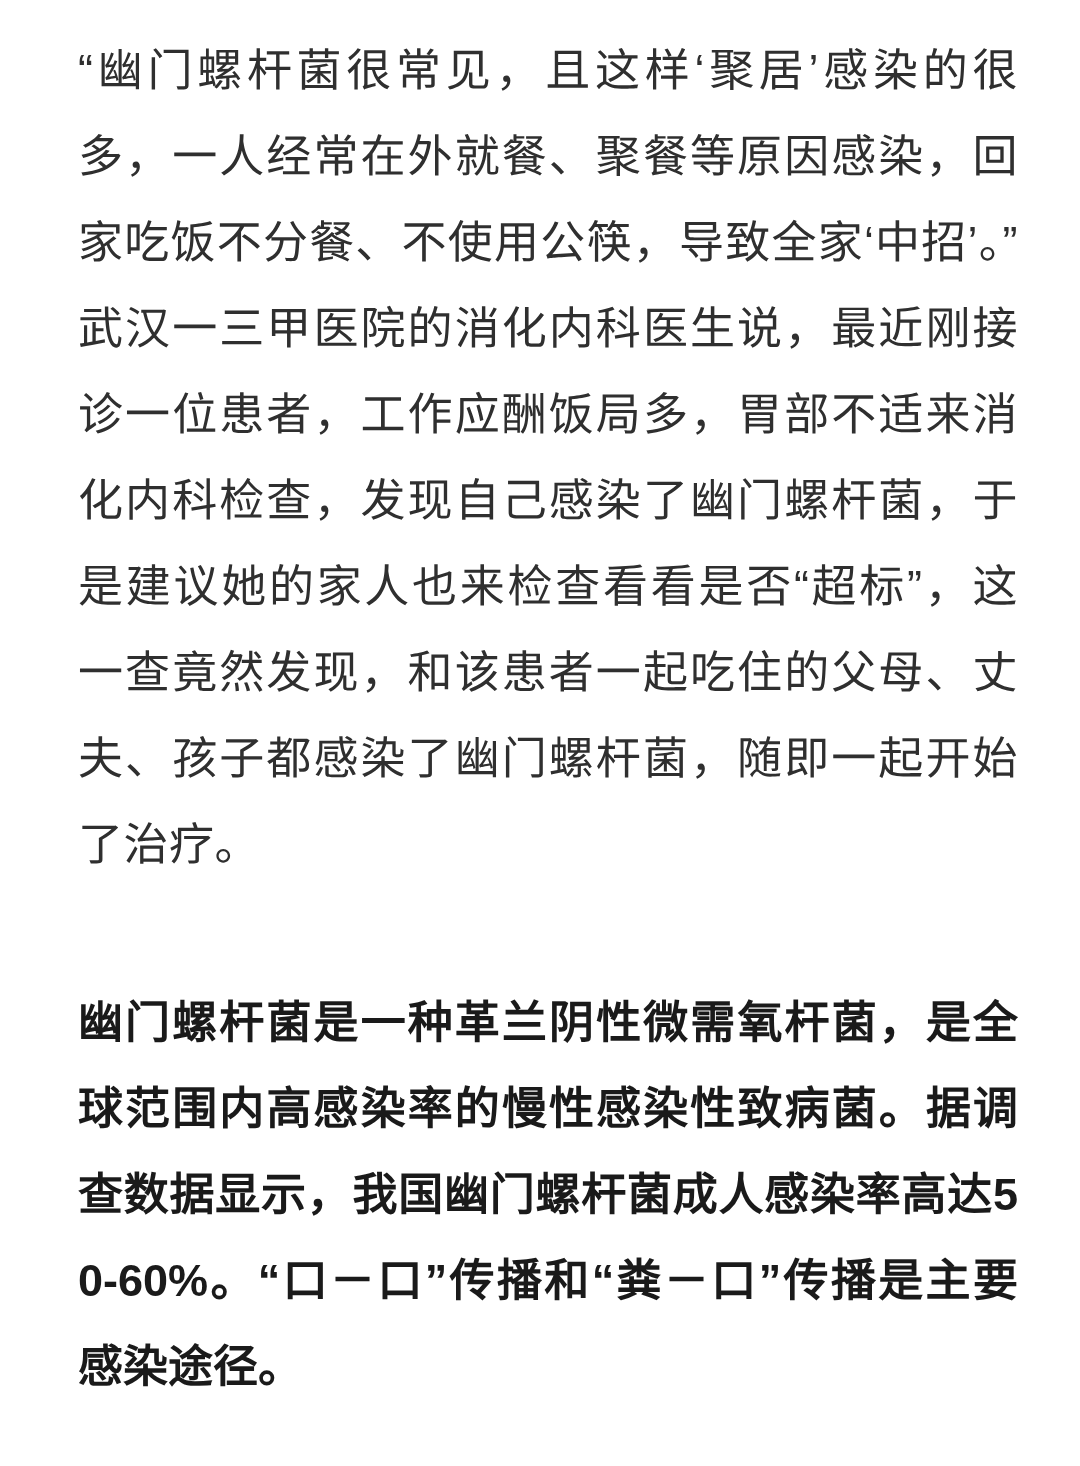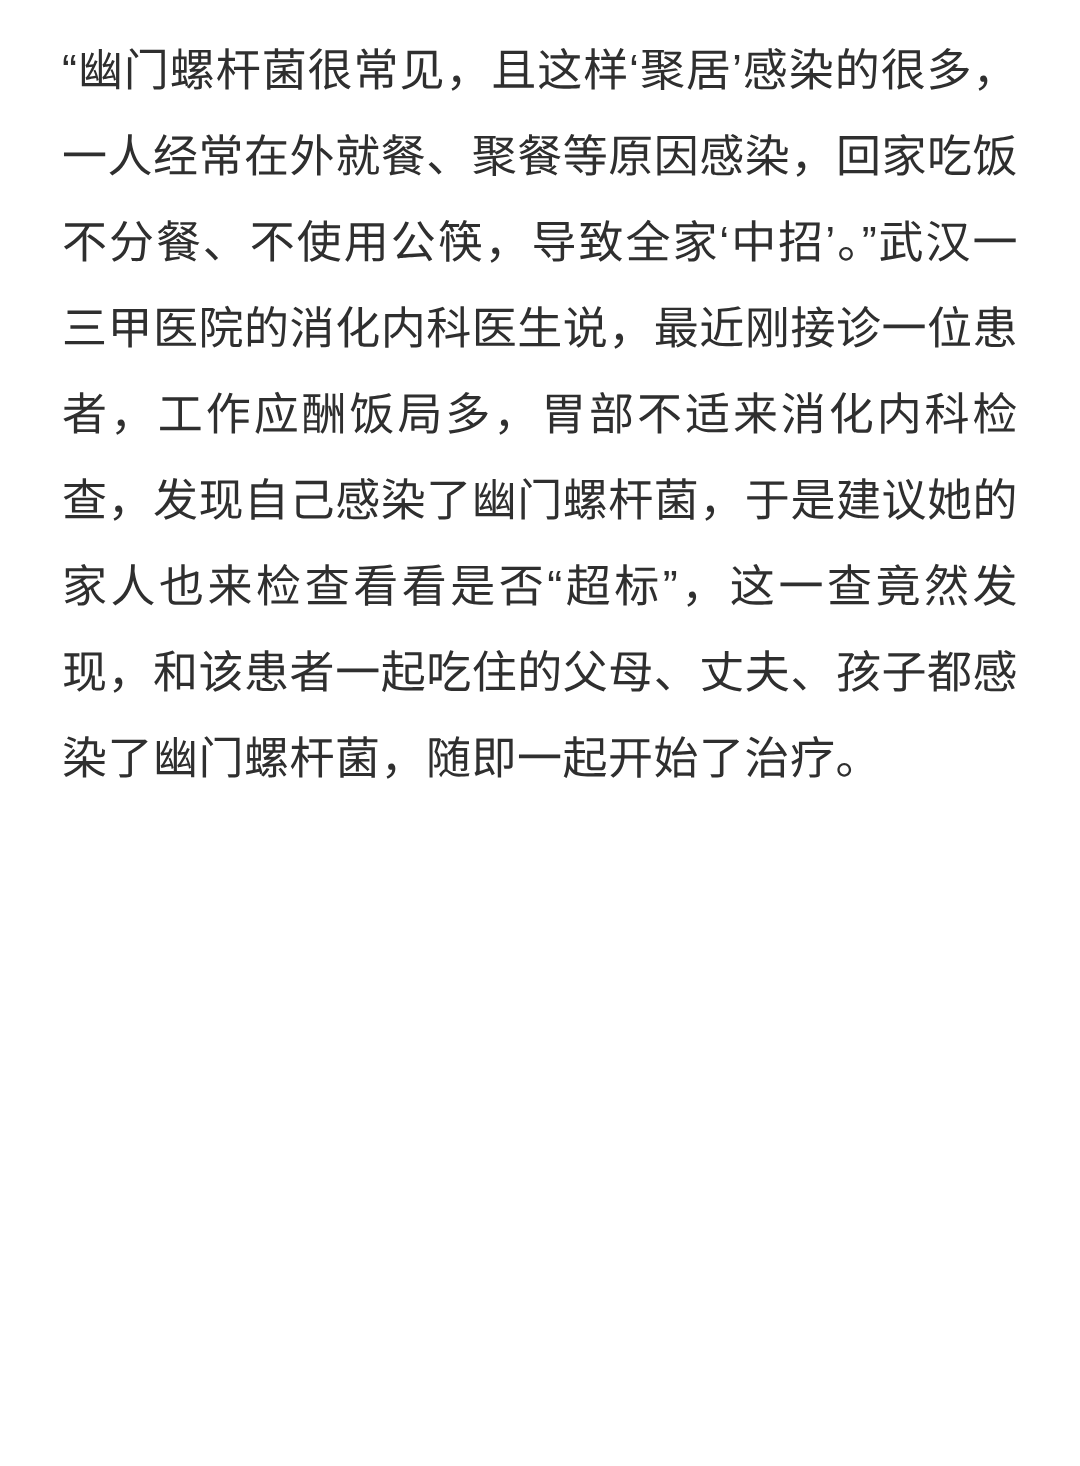--- a/index.html
+++ b/index.html
@@ -13,21 +13,21 @@
     font-family: "Liberation Sans", "DejaVu Sans", sans-serif;
     color: #2b2b2b;
     -webkit-font-smoothing: antialiased;
   }
   .article {
     box-sizing: border-box;
     width: 1080px;
     padding: 28px 62px 20px 62px;
   }
   .para {
-    margin: 0 0 0 0;
+    margin: 0 0 0 16px;
     font-size: 45px;
     line-height: 86px;
     letter-spacing: 0.5px;
     text-align: justify;
     text-justify: inter-ideograph;
     word-break: break-all;
   }
   .para.body-regular {
     font-weight: 400;
     color: #2f2f2f;
@@ -43,14 +43,15 @@
 </style>
 </head>
 <body>
 
 <div class="article">
 
   <p class="para body-regular">“幽门螺杆菌很常见，且这样‘聚居’感染的很多，一人经常在外就餐、聚餐等原因感染，回家吃饭不分餐、不使用公筷，导致全家‘中招’。”武汉一三甲医院的消化内科医生说，最近刚接诊一位患者，工作应酬饭局多，胃部不适来消化内科检查，发现自己感染了幽门螺杆菌，于是建议她的家人也来检查看看是否“超标”，这一查竟然发现，和该患者一起吃住的父母、丈夫、孩子都感染了幽门螺杆菌，随即一起开始了治疗。</p>
 
   <div class="spacer"></div>
 
+  <p class="para body-bold">幽门螺杆菌是一种革兰阴性微需氧杆菌，是全球范围内高感染率的慢性感染性致病菌。据调查数据显示，我国幽门螺杆菌成人感染率高达50-60%。“口－口”传播和“粪－口”传播是主要感染途径。</p>
 
 </div>
 
 </body></html>

